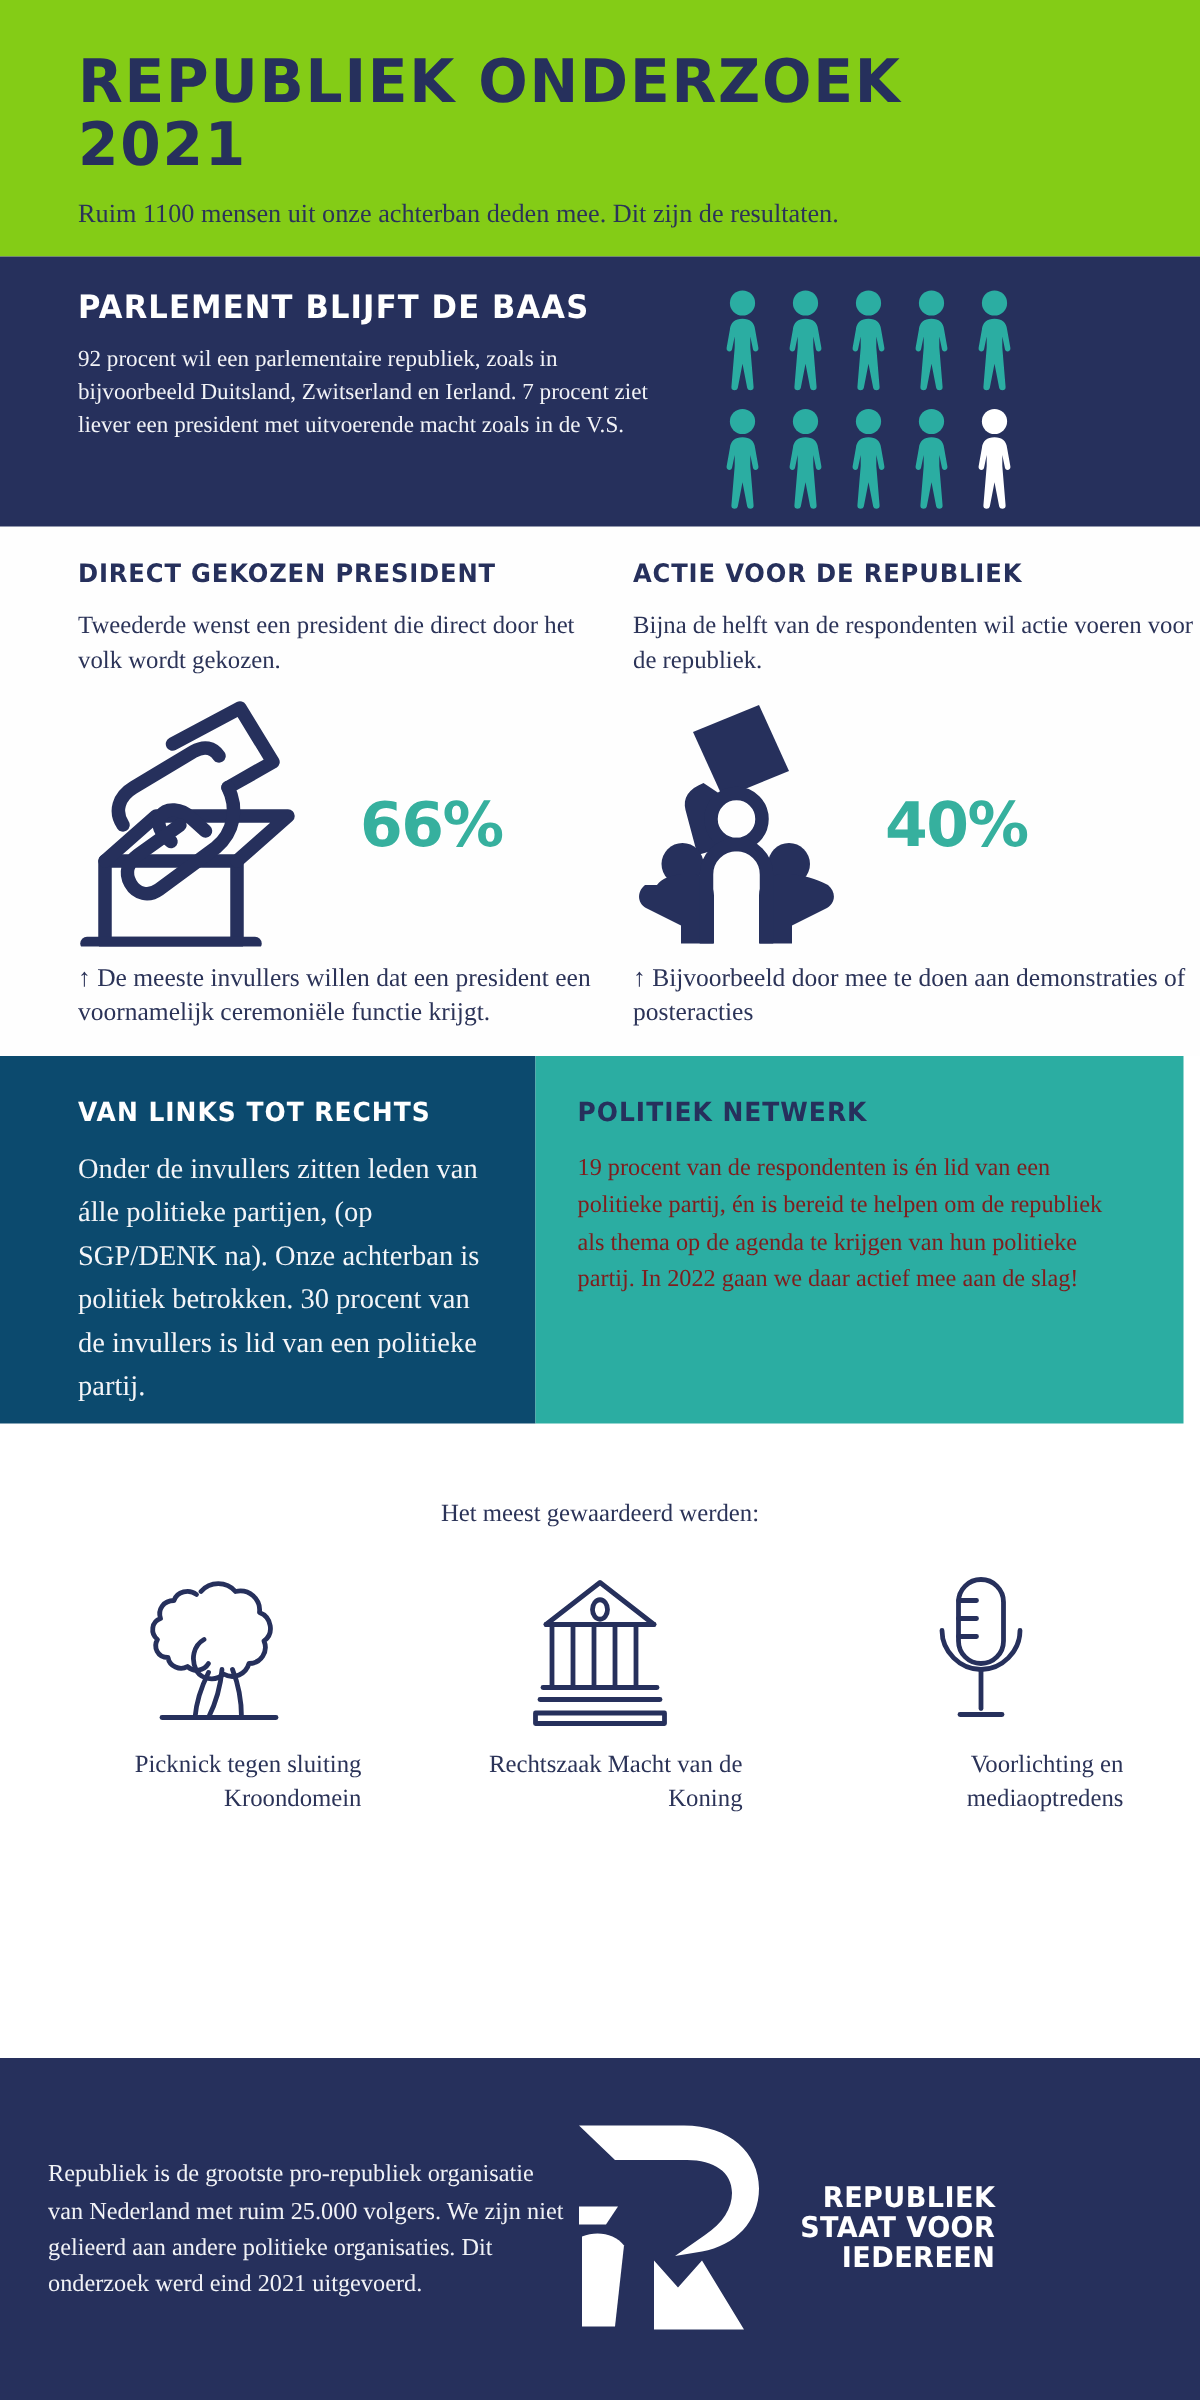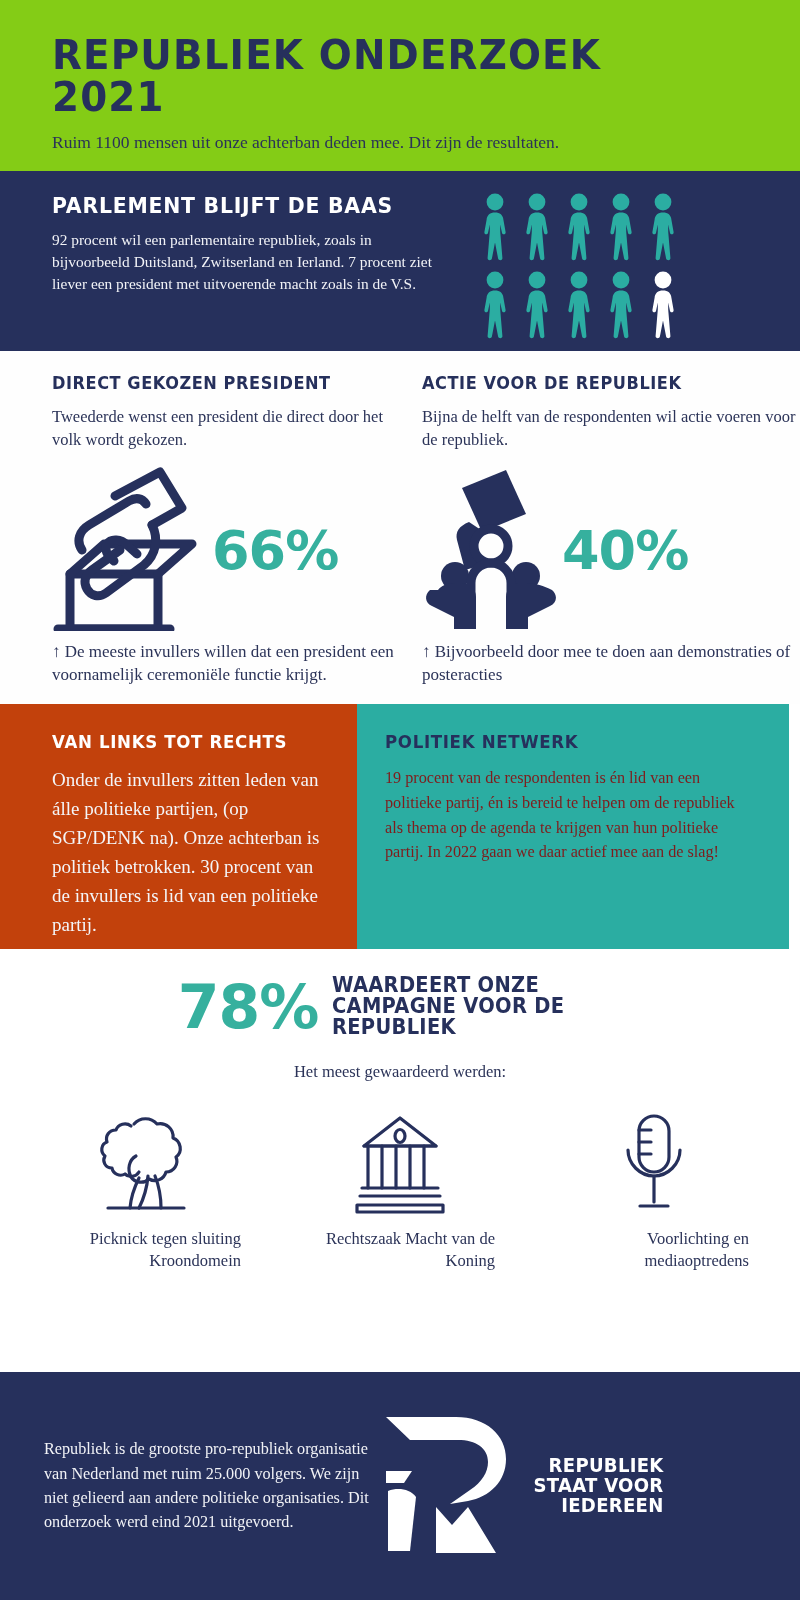--- a/index.html
+++ b/index.html
@@ -69,35 +69,36 @@
     letter-spacing:0.6px;
     color:#26305c;
     transform:scaleX(0.95);
     transform-origin:left center;
   }
   .stat-sub { margin-top:13px; font-size:16.5px; line-height:1.38; color:#2b3358; }
   .stat-visual { margin-top:14px; display:flex; align-items:center; height:170px; }
   .pct {
     font-family:"DejaVu Sans", sans-serif;
     font-weight:bold;
-    font-size:54px;
+    font-size:41px;
     color:#36b09e;
     letter-spacing:-1px;
     line-height:1;
+    margin-left:28px;
   }
   .stat-note {
     font-size:17px;
     line-height:1.38;
     color:#2b3358;
     margin-top:4px;
   }
 
   
   .band-split { display:flex; height:245px; }
-  .split-left { width:357px; background:#c2410c; padding:28px 36px 0 52px; }
+  .split-left { width:357px; background:#0c4a6e; padding:28px 36px 0 52px; }
   .split-right { width:432px; background:#2bada2; padding:28px 40px 0 28px; }
   .split-head {
     font-family:"DejaVu Sans", sans-serif;
     font-weight:bold;
     font-size:17.5px;
     letter-spacing:0.7px;
     transform:scaleX(0.95);
     transform-origin:left center;
   }
   .split-left .split-head { color:#ffffff; }
@@ -136,21 +137,21 @@
   
   .footer {
     background:#26305c;
     height:228px;
     position:absolute;
     left:0; bottom:0; width:800px;
     display:flex; align-items:center;
   }
   .footer p {
     width:380px;
-    padding-left:44px;
+    padding-left:32px;
     color:#f1f2f6;
     font-size:16.2px;
     line-height:1.5;
   }
   .logoblock { display:flex; align-items:center; gap:18px; }
   .logotext {
     font-family:"DejaVu Sans", sans-serif;
     font-weight:bold;
     color:#ffffff;
     font-size:19px;
@@ -278,24 +279,20 @@
       <div class="split-head">VAN LINKS TOT RECHTS</div>
       <p>Onder de invullers zitten leden van álle politieke partijen, (op SGP/DENK na). Onze achterban is politiek betrokken. 30 procent van de invullers is lid van een politieke partij.</p>
     </div>
     <div class="split-right">
       <div class="split-head">POLITIEK NETWERK</div>
       <p>19 procent van de respondenten is én lid van een politieke partij, én is bereid te helpen  om de republiek als thema op de agenda te krijgen van hun politieke partij. In 2022 gaan we daar actief mee aan de slag!</p>
     </div>
   </div>
 
   <div class="band-78">
-    <div class="row78">
-      <span class="big78">78%</span>
-      <span class="lbl78">WAARDEERT ONZE CAMPAGNE VOOR DE REPUBLIEK</span>
-    </div>
     <div class="meest">Het meest gewaardeerd werden:</div>
 
     <div class="icons3">
 
       <div class="icon3cell">
         <div class="icon3art">
           <svg width="96" height="104" viewBox="0 0 96 104">
             <g fill="none" stroke="#26305c" stroke-width="3.2" stroke-linejoin="round" stroke-linecap="round">
               <path d="M33 16c-5-4-13-2-15 4-7 0-11 6-9 12-6 2-7 10-2 14-3 5 0 12 7 12 1 6 8 9 13 6 4 4 11 3 14-2"></path>
               <path d="M41 68c-4 8-8 18-9 30"></path>

